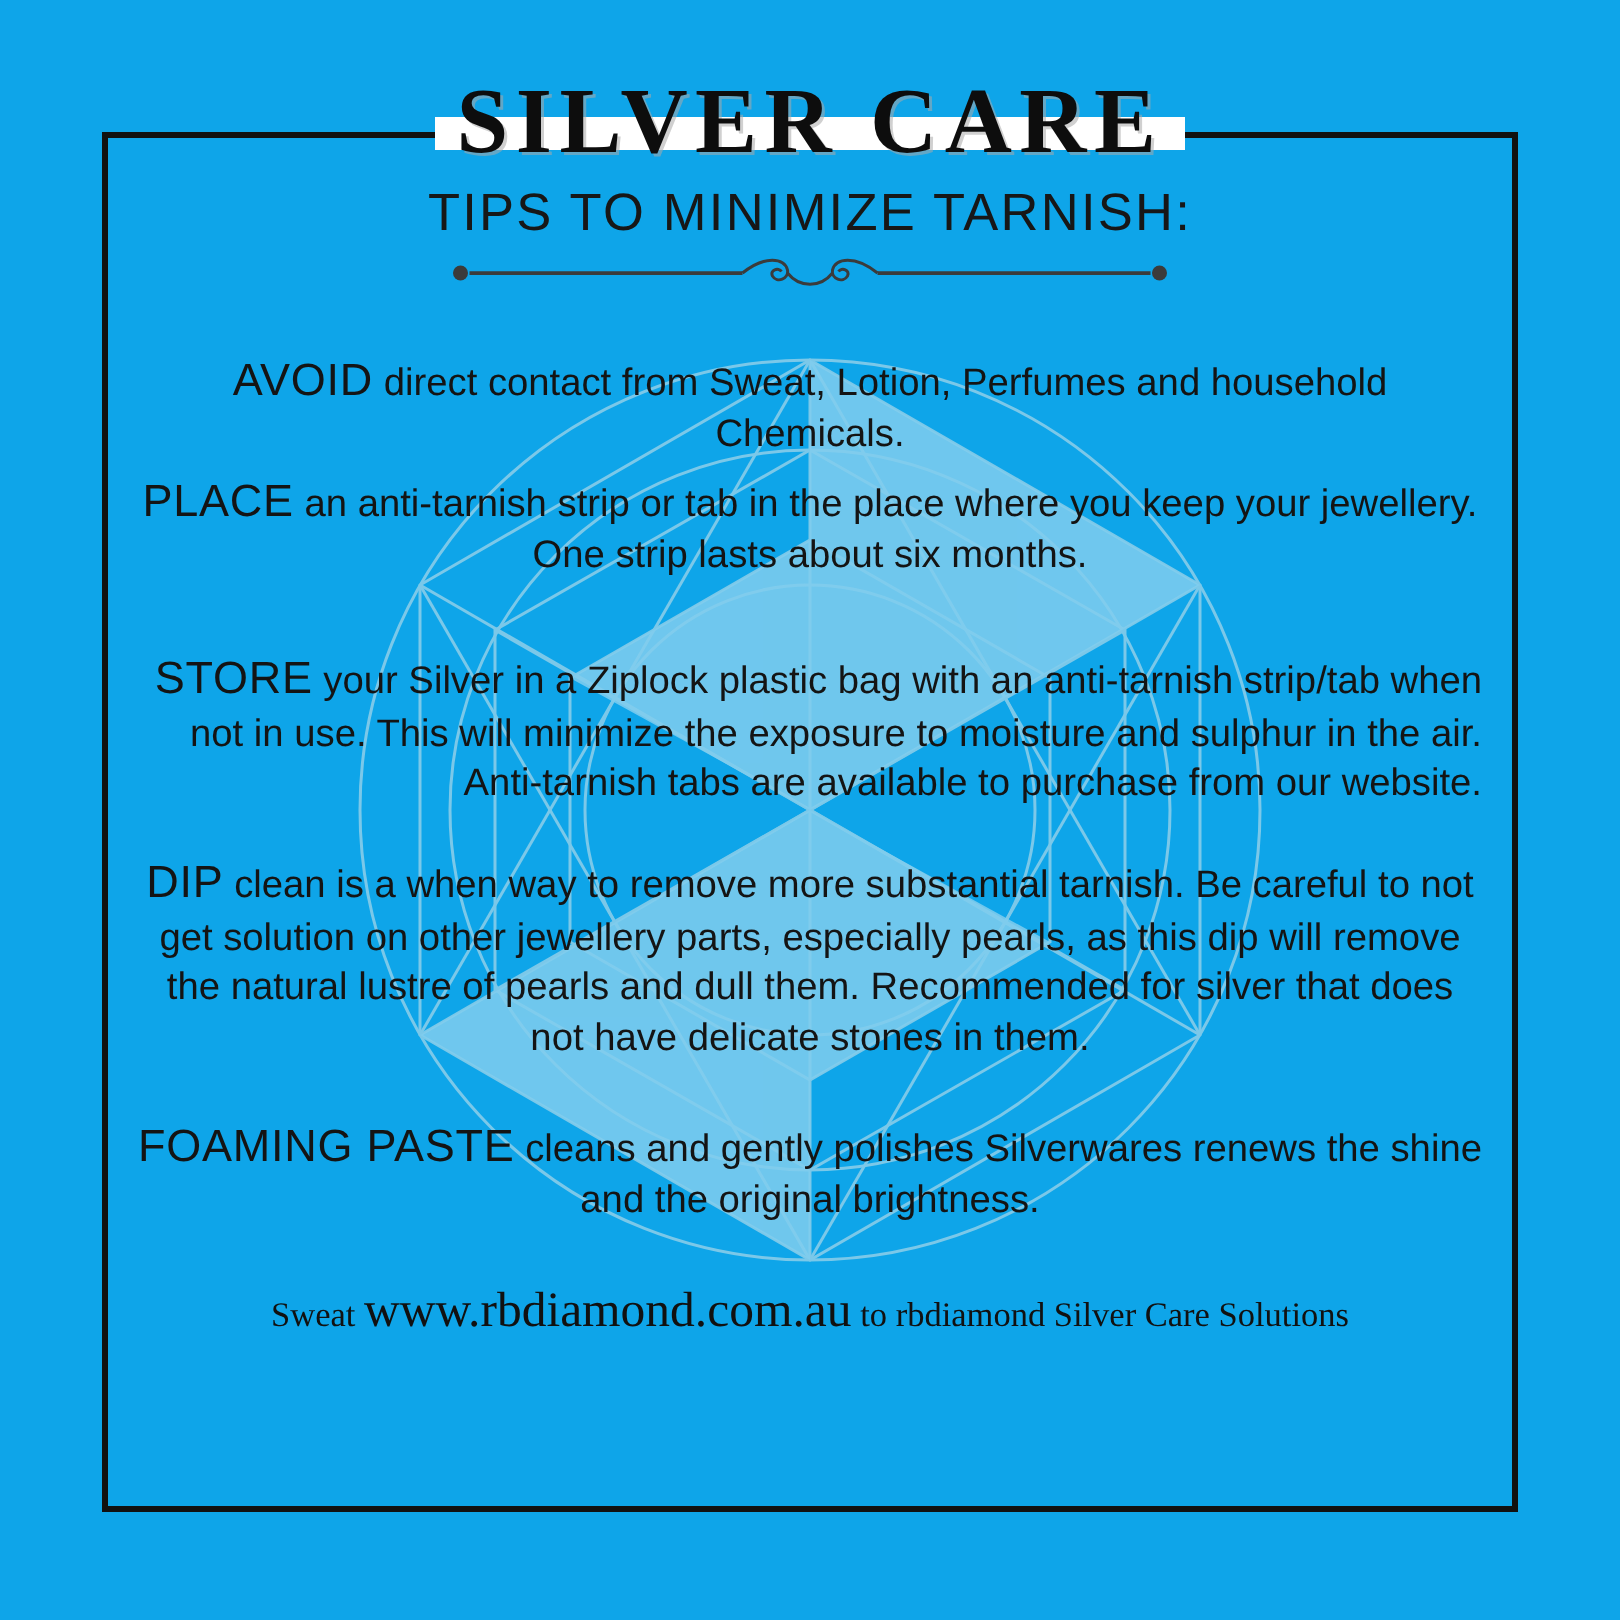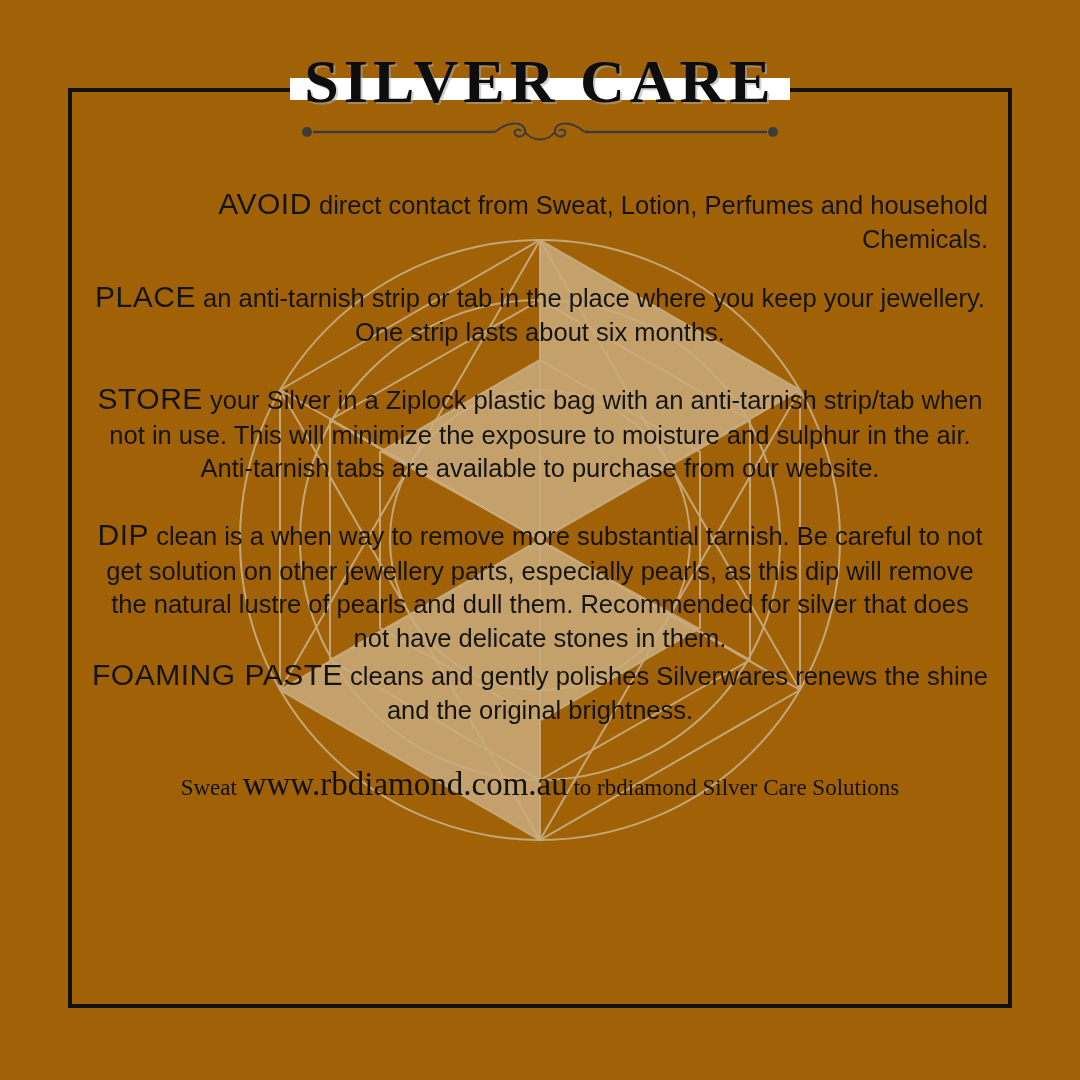--- a/index.html
+++ b/index.html
@@ -13,21 +13,21 @@
     font-family: "Liberation Sans", sans-serif;
     color: #1a1a1a;
     overflow: hidden;
   }
 
   .card {
     position: relative;
     width: 1080px;
     height: 1080px;
     box-sizing: border-box;
-    background: #a16207;
+    background: #0ea5e9;
   }
 
   
   .bg-art {
     position: absolute;
     left: 50%;
     top: 540px;
     transform: translate(-50%, -50%);
     width: 700px;
     height: 700px;
@@ -99,26 +99,26 @@
     padding: 0 6px;
     font-size: 25.5px;
     line-height: 1.31;
     color: #141414;
     max-width: 905px;
   }
   .section .lead {
     font-size: 30px;
     letter-spacing: 0.5px;
   }
-  .s-avoid   { margin-top: 34px; text-align: right; }
-  .s-place   { margin-top: 20px; }
-  .s-store   { margin-top: 30px; }
+  .s-avoid   { margin-top: 34px; }
+  .s-place   { margin-top: 8px; }
+  .s-store   { margin-top: 46px; text-align: right; }
   .s-rub     { margin-top: 32px; }
   .s-dip     { margin-top: 30px; }
-  .s-foaming { }
+  .s-foaming { margin-top: 36px; }
 
   .footer {
     margin-top: 38px;
     font-family: "Liberation Serif", serif;
     font-size: 23px;
     color: #111111;
   }
   .footer .site {
     font-size: 33px;
   }
@@ -153,20 +153,21 @@
       <polygon points="510,438 350,530 350,350"></polygon>
     </g>
   </svg>
 
   <div class="frame"></div>
   <div class="frame-notch"></div>
 
   <div class="content">
 
     <h1 class="title">SILVER CARE</h1>
+    <h2 class="subtitle">TIPS TO MINIMIZE TARNISH:</h2>
 
     <div class="divider">
       <svg viewBox="0 0 490 30" width="490" height="30">
         <line x1="18" y1="12" x2="200" y2="12" stroke="#3b3b3b" stroke-width="2.5"></line>
         <line x1="290" y1="12" x2="472" y2="12" stroke="#3b3b3b" stroke-width="2.5"></line>
         <circle cx="12" cy="12" r="5" fill="#3b3b3b"></circle>
         <circle cx="478" cy="12" r="5" fill="#3b3b3b"></circle>
         <path d="M200 12 C215 0, 228 2, 230 10 C231 16, 223 19, 220 14 C218 10, 224 8, 226 11" fill="none" stroke="#3b3b3b" stroke-width="2"></path>
         <path d="M290 12 C275 0, 262 2, 260 10 C259 16, 267 19, 270 14 C272 10, 266 8, 264 11" fill="none" stroke="#3b3b3b" stroke-width="2"></path>
         <path d="M230 12 C238 22, 252 22, 260 12" fill="none" stroke="#3b3b3b" stroke-width="2"></path>

